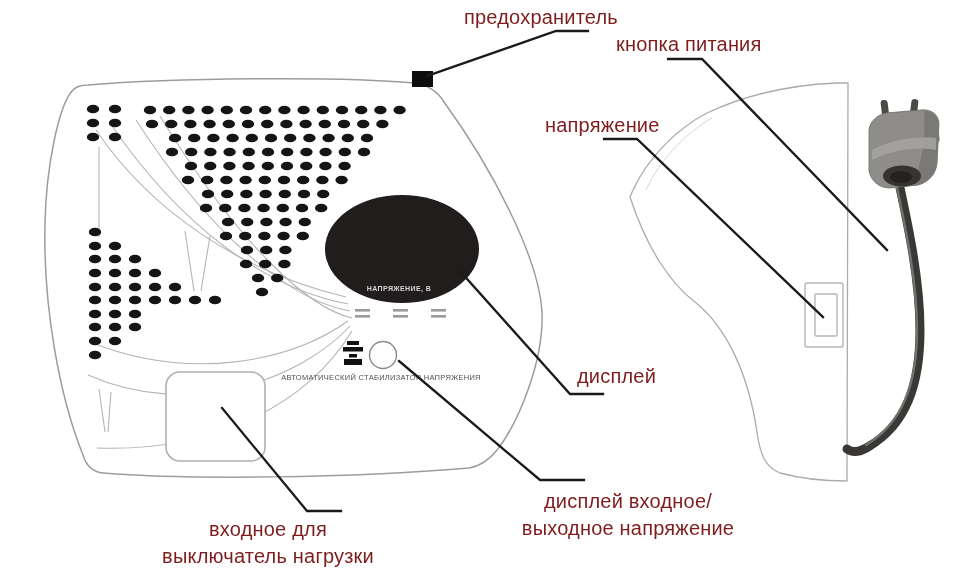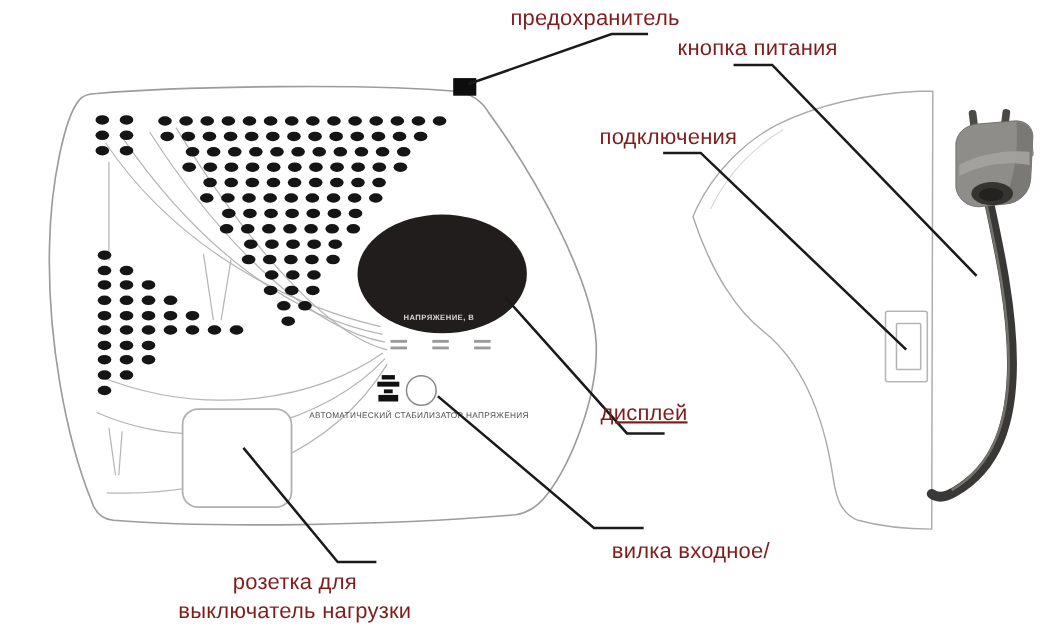--- a/index.html
+++ b/index.html
@@ -262,26 +262,27 @@
       <path d="M 460,271 L 570,394 L 603,394"></path>
       <path d="M 399,361 L 540,480 L 584,480"></path>
       <path d="M 222,408 L 307,511 L 341,511"></path>
     </g>
   </svg>
 
   <div class="callout" style="left:464px;top:4px;">предохранитель</div>
 
   <div class="callout" style="left:616px;top:31px;">кнопка питания</div>
 
-  <div class="callout" style="left:545px;top:112px;">подключения</div>
-
-  <div class="callout" style="left:546px;top:363px;text-decoration:underline;">дисплей</div>
+  <div class="callout" style="left:545px;top:112px;">напряжение</div>
+
+  <div class="callout" style="left:577px;top:363px;">дисплей</div>
 
   <div class="callout center" style="left:490px;top:488px;width:276px;line-height:27px;">
-    <span>вилка входное/</span><br>
+    <span>дисплей входное/</span><br>
+    <span>выходное напряжение</span>
   </div>
 
   <div class="callout center" style="left:138px;top:516px;width:260px;line-height:27px;">
-    <span>розетка для</span><br>
+    <span>входное для</span><br>
     <span>выключатель нагрузки</span>
   </div>
 
 </div>
 
 </body></html>

